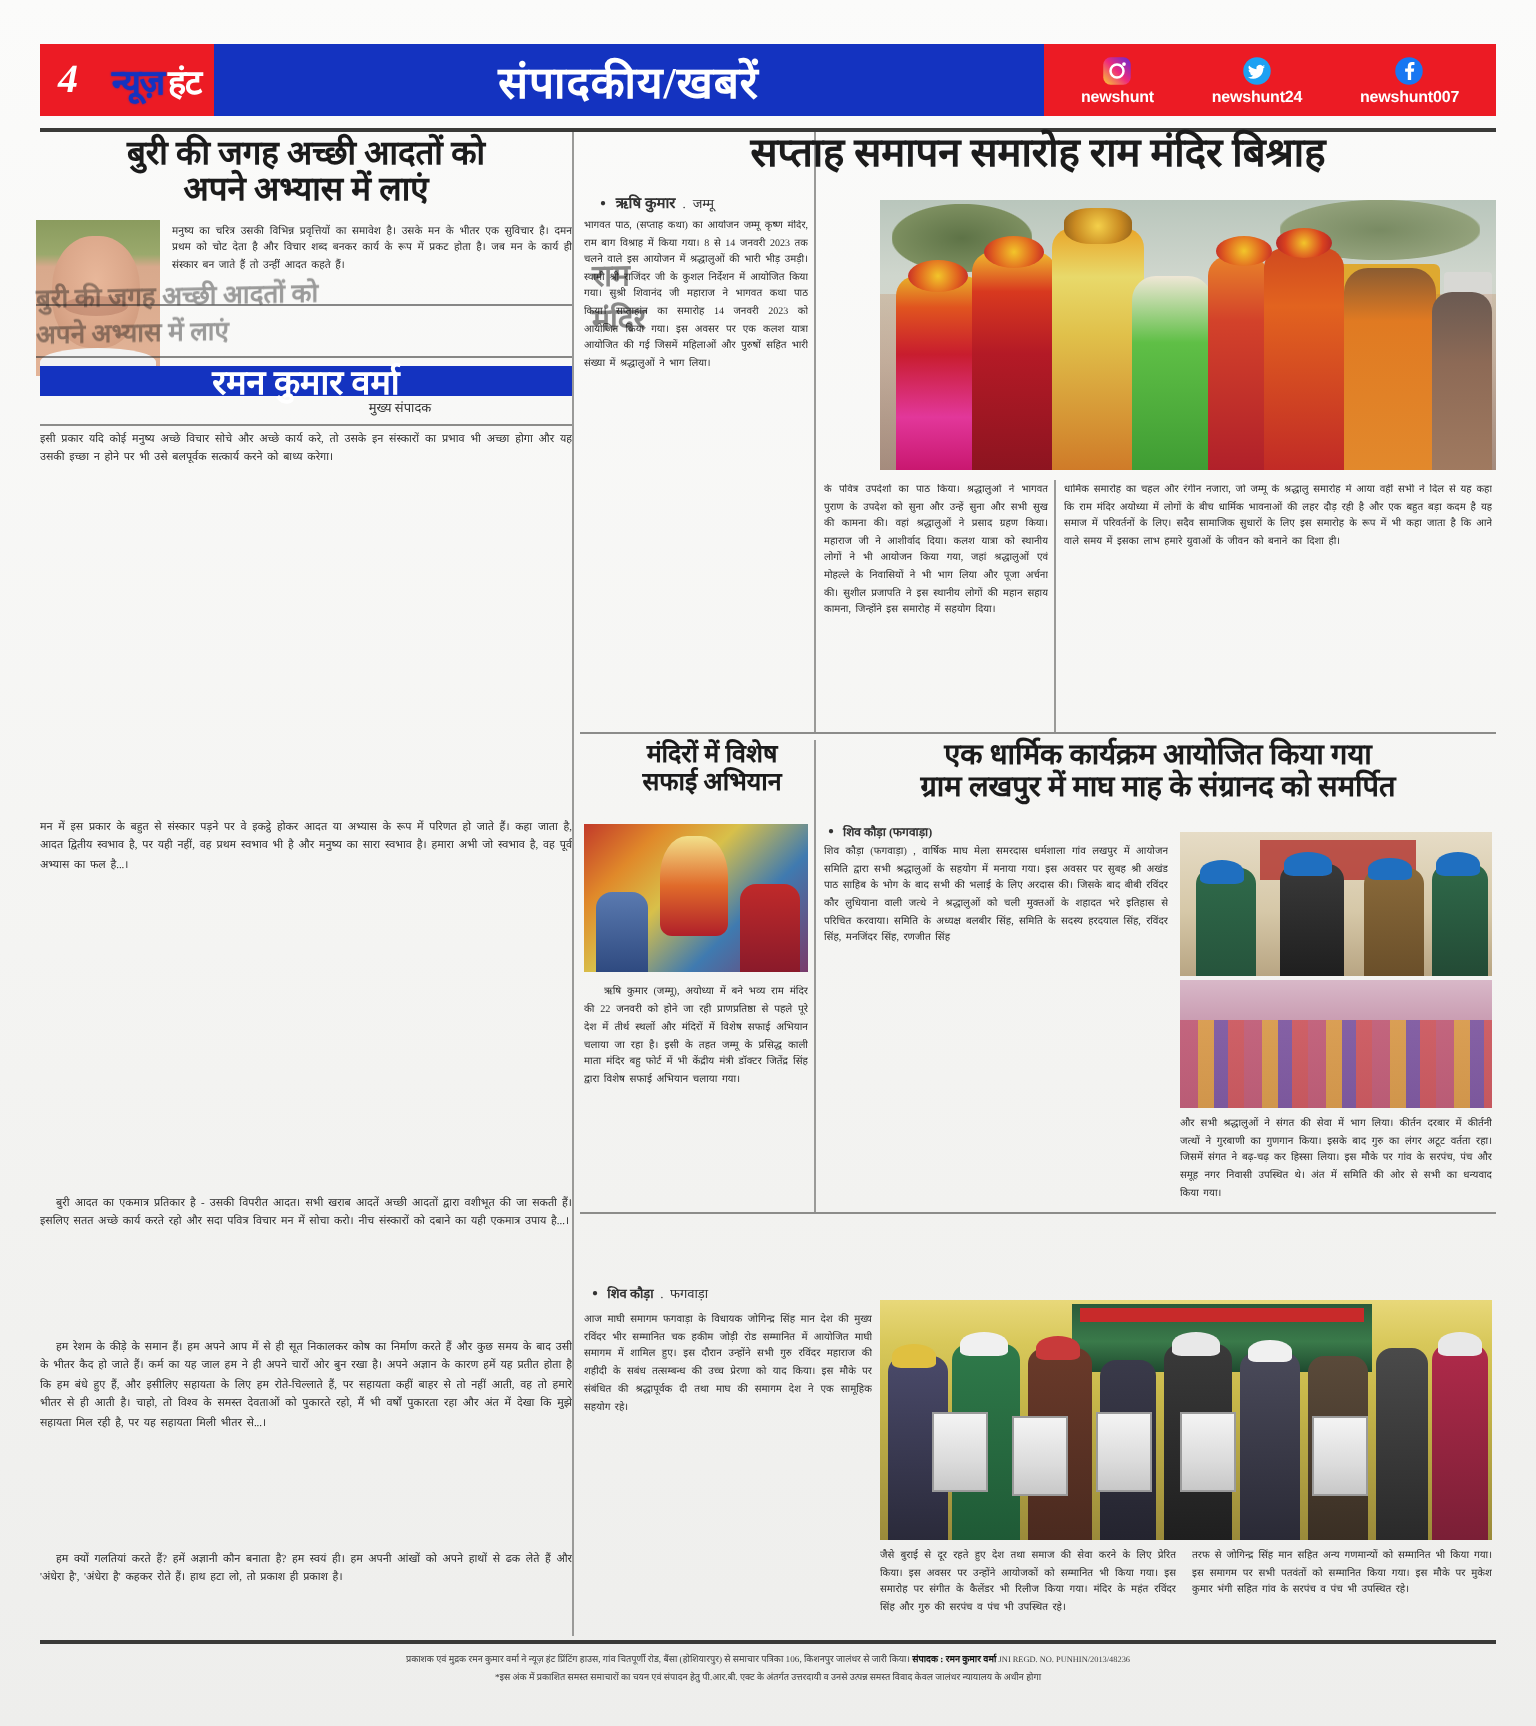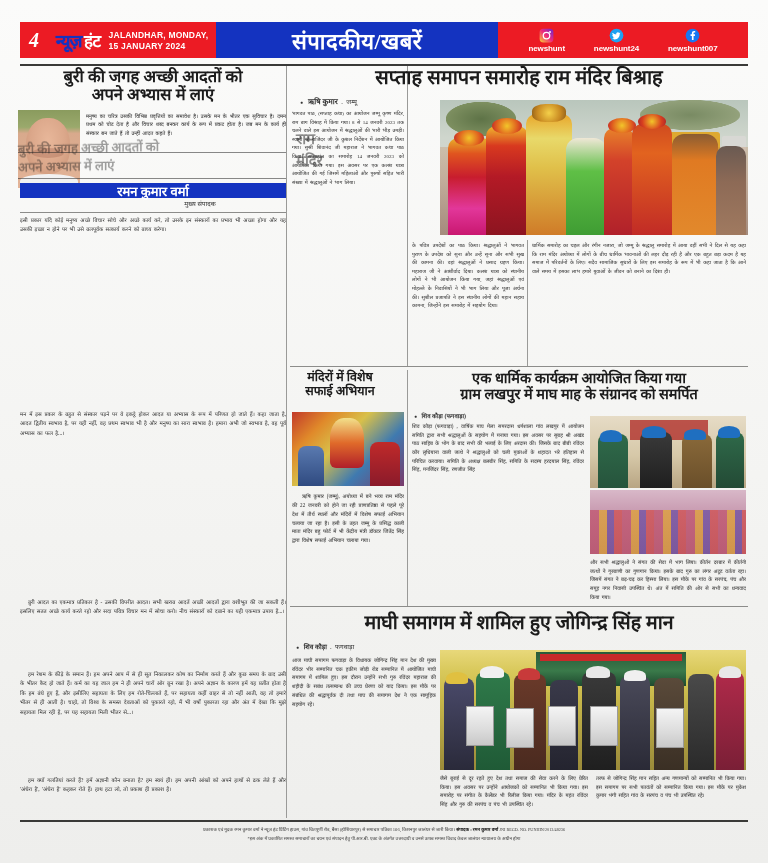--- a/index.html
+++ b/index.html
@@ -39,21 +39,21 @@
   }
   .mh-title{
     flex:1;background:#1433c0;color:#fff;
     display:flex;align-items:center;justify-content:center;
     font-size:22px;font-weight:bold;letter-spacing:.5px;
     font-family:"Liberation Serif", serif;
     text-align:center;
   }
   .mh-social{
     width:218px;background:#ec1b24;display:flex;align-items:center;
-    justify-content:space-around;padding:0 16px;text-align:right;
+    justify-content:space-around;padding:0 4px;text-align:right;
   }
   .soc{display:flex;flex-direction:column;align-items:center;gap:1px;}
   .soc .ico{width:15px;height:15px;display:block;}
   .soc .hname{color:#fff;font-size:8px;font-weight:bold;letter-spacing:-.1px;}
   
   .vrule{position:absolute;background:#9a9a98;width:1px;}
   .hrule{position:absolute;background:#8c8c8a;height:1px;}
   .thick{height:2px;background:#3a3a38;}
 
   
@@ -123,24 +123,20 @@
 </head>
 <body>
 
 <div class="page">
 
   <div class="masthead">
     <div class="mh-num">4</div>
     <div class="mh-logo">
       <span class="l1">न्यूज़</span>
       <span class="l2">हंट</span>
-    </div>
-    <div class="mh-date">
-      <span>JALANDHAR, MONDAY,</span>
-      <span>15 JANUARY 2024</span>
     </div>
     <div class="mh-title">संपादकीय/खबरें</div>
     <div class="mh-social">
       <div class="soc">
         <svg class="ico" viewBox="0 0 24 24">
           <defs>
               <linearGradient id="ig" x1="0" y1="1" x2="1" y2="0">
             <stop offset="0" stop-color="#f9ce34"></stop>
                 <stop offset=".5" stop-color="#ee2a7b"></stop>
                 <stop offset="1" stop-color="#6228d7"></stop>
@@ -182,21 +178,21 @@
   <div class="hl" style="left:22px;top:68px;width:262px;font-size:16.5px;">
     <div>बुरी की जगह अच्छी आदतों को</div>
     <div>अपने अभ्यास में लाएं</div>
   </div>
 
   <div class="portrait">
     <div class="face"></div>
     <div class="collar"></div>
   </div>
 
-  <div class="bluebar" style="left:20px;top:183px;width:266px;height:15px;font-size:13px;">रमन कुमार वर्मा</div>
+  <div class="bluebar" style="left:20px;top:183px;width:266px;height:15px;font-size:17px;">रमन कुमार वर्मा</div>
   <div class="subed" style="left:150px;top:199px;width:100px;">मुख्य संपादक</div>
 
   <div class="ghost" style="left:18px;top:138px;width:268px;font-size:13px;line-height:1.35;">
     <div style="filter:blur(.3px);">बुरी की जगह अच्छी आदतों को</div>
     <div style="filter:blur(.3px);">अपने अभ्यास में लाएं</div>
   </div>
   <div class="ghostline" style="left:18px;top:152px;width:268px;"></div>
   <div class="ghostline" style="left:18px;top:178px;width:268px;"></div>
 
   <div class="txtreal" style="left:86px;top:112px;width:200px;height:68px;font-size:5.2px;line-height:1.62;">मनुष्य का चरित्र उसकी विभिन्न प्रवृत्तियों का समावेश है। उसके मन के भीतर एक सुविचार है। दमन प्रथम को चोट देता है और विचार शब्द बनकर कार्य के रूप में प्रकट होता है। जब मन के कार्य ही संस्कार बन जाते हैं तो उन्हीं आदत कहते हैं।</div>
@@ -244,21 +240,21 @@
 
   <div class="txtreal" style="left:292px;top:110px;width:112px;height:250px;font-size:5px;line-height:1.72;">भागवत पाठ, (सप्ताह कथा) का आयोजन जम्मू कृष्ण मंदिर, राम बाग विश्राह में किया गया। 8 से 14 जनवरी 2023 तक चलने वाले इस आयोजन में श्रद्धालुओं की भारी भीड़ उमड़ी। स्वामी श्री राजिंदर जी के कुशल निर्देशन में आयोजित किया गया। सुश्री शिवानंद जी महाराज ने भागवत कथा पाठ किया। सप्ताहांत का समारोह 14 जनवरी 2023 को आयोजित किया गया। इस अवसर पर एक कलश यात्रा आयोजित की गई जिसमें महिलाओं और पुरुषों सहित भारी संख्या में श्रद्धालुओं ने भाग लिया।</div>
   <div class="txtreal" style="left:412px;top:242px;width:112px;height:120px;font-size:5px;line-height:1.72;">के पवित्र उपदेशों का पाठ किया। श्रद्धालुओं ने भागवत पुराण के उपदेश को सुना और उन्हें सुना और सभी सुख की कामना की। वहां श्रद्धालुओं ने प्रसाद ग्रहण किया। महाराज जी ने आशीर्वाद दिया। कलश यात्रा को स्थानीय लोगों ने भी आयोजन किया गया, जहां श्रद्धालुओं एवं मोहल्ले के निवासियों ने भी भाग लिया और पूजा अर्चना की। सुशील प्रजापति ने इस स्थानीय लोगों की महान सहाय कामना, जिन्होंने इस समारोह में सहयोग दिया।</div>
   <div class="txtreal" style="left:532px;top:242px;width:214px;height:120px;font-size:5px;line-height:1.72;">धार्मिक समारोह का चहल और रंगीन नजारा, जो जम्मू के श्रद्धालु समारोह में आया वहीं सभी ने दिल से यह कहा कि राम मंदिर अयोध्या में लोगों के बीच धार्मिक भावनाओं की लहर दौड़ रही है और एक बहुत बड़ा कदम है यह समाज में परिवर्तनों के लिए। सदैव सामाजिक सुधारों के लिए इस समारोह के रूप में भी कहा जाता है कि आने वाले समय में इसका लाभ हमारे युवाओं के जीवन को बनाने का दिशा ही।</div>
 
   <div class="ghost" style="left:296px;top:128px;width:106px;font-size:15px;line-height:1.45;opacity:.5;">
     <div>राम</div>
       <div>मंदिर</div>
   </div>
 
-  <div class="hl" style="left:284px;top:370px;width:112px;font-size:12.5px;">
+  <div class="hl" style="left:300px;top:370px;width:112px;font-size:12.5px;">
     <div>मंदिरों में विशेष</div>
     <div>सफाई अभियान</div>
   </div>
 
   <div class="photo" style="left:292px;top:412px;width:112px;height:74px;">
     <div class="ph-inner" style="background:linear-gradient(135deg,#c23a2a 0%,#e0892a 22%,#d8c04a 42%,#3f7ab0 68%,#7a3a6a 100%);"></div>
     <div style="position:absolute;left:38px;top:6px;width:34px;height:50px;background:linear-gradient(180deg,#f2e08a 0%,#e06a2a 50%,#b01f2a 100%);border-radius:40% 40% 6px 6px;"></div>
     <div style="position:absolute;left:6px;top:34px;width:26px;height:40px;background:linear-gradient(180deg,#5a7ab0 0%,#2f4a80 100%);border-radius:8px 8px 0 0;"></div>
     <div style="position:absolute;left:78px;top:30px;width:30px;height:44px;background:linear-gradient(180deg,#c02a2a 0%,#8a1a2a 100%);border-radius:8px 8px 0 0;"></div>
   </div>
@@ -289,21 +285,20 @@
   </div>
 
   <div class="photo" style="left:590px;top:490px;width:156px;height:64px;">
     <div class="ph-inner" style="background:linear-gradient(180deg,#d8b8c8 0%,#c89ab0 35%,#a87a92 100%);"></div>
     <div style="position:absolute;left:0;top:20px;width:100%;height:44px;background:repeating-linear-gradient(90deg,#c0506a 0 9px,#e0a030 9px 17px,#6a4aa0 17px 24px,#d04a4a 24px 32px);opacity:.72;"></div>
   </div>
 
   <div class="txtreal" style="left:412px;top:422px;width:172px;height:180px;font-size:5.05px;line-height:1.72;">शिव कौड़ा (फगवाड़ा) , वार्षिक माघ मेला समरदास धर्मशाला गांव लखपुर में आयोजन समिति द्वारा सभी श्रद्धालुओं के सहयोग में मनाया गया। इस अवसर पर सुबह श्री अखंड पाठ साहिब के भोग के बाद सभी की भलाई के लिए अरदास की। जिसके बाद बीबी रविंदर कौर लुधियाना वाली जत्थे ने श्रद्धालुओं को चली मुक्तओं के शहादत भरे इतिहास से परिचित करवाया। समिति के अध्यक्ष बलबीर सिंह, समिति के सदस्य हरदयाल सिंह, रविंदर सिंह, मनजिंदर सिंह, रणजीत सिंह</div>
   <div class="txtreal" style="left:590px;top:558px;width:156px;height:46px;font-size:5.05px;line-height:1.72;">और सभी श्रद्धालुओं ने संगत की सेवा में भाग लिया। कीर्तन दरबार में कीर्तनी जत्थों ने गुरबाणी का गुणगान किया। इसके बाद गुरु का लंगर अटूट वर्तता रहा। जिसमें संगत ने बढ़-चढ़ कर हिस्सा लिया। इस मौके पर गांव के सरपंच, पंच और समूह नगर निवासी उपस्थित थे। अंत में समिति की ओर से सभी का धन्यवाद किया गया।</div>
 
-  <div class="hl" style="left:292px;top:612px;width:454px;font-size:19.5px;">माघी समागम में शामिल हुए जोगिन्द्र सिंह मान</div>
 
   <div class="byline" style="left:296px;top:642px;font-size:6.5px;">
     <span>शिव कौड़ा</span>
     <span style="font-weight:normal;">&nbsp;.&nbsp;</span>
     <span style="font-weight:normal;">फगवाड़ा</span>
   </div>
 
   <div class="photo" style="left:440px;top:650px;width:306px;height:120px;">
     <div class="ph-inner" style="background:linear-gradient(180deg,#e8d87a 0%,#d8c85a 18%,#c8b84a 40%,#9a8a3a 100%);"></div>
     <div style="position:absolute;left:96px;top:2px;width:150px;height:34px;background:linear-gradient(180deg,#2a5a3a 0%,#3a7a4a 55%,#1f4a2f 100%);"></div>

